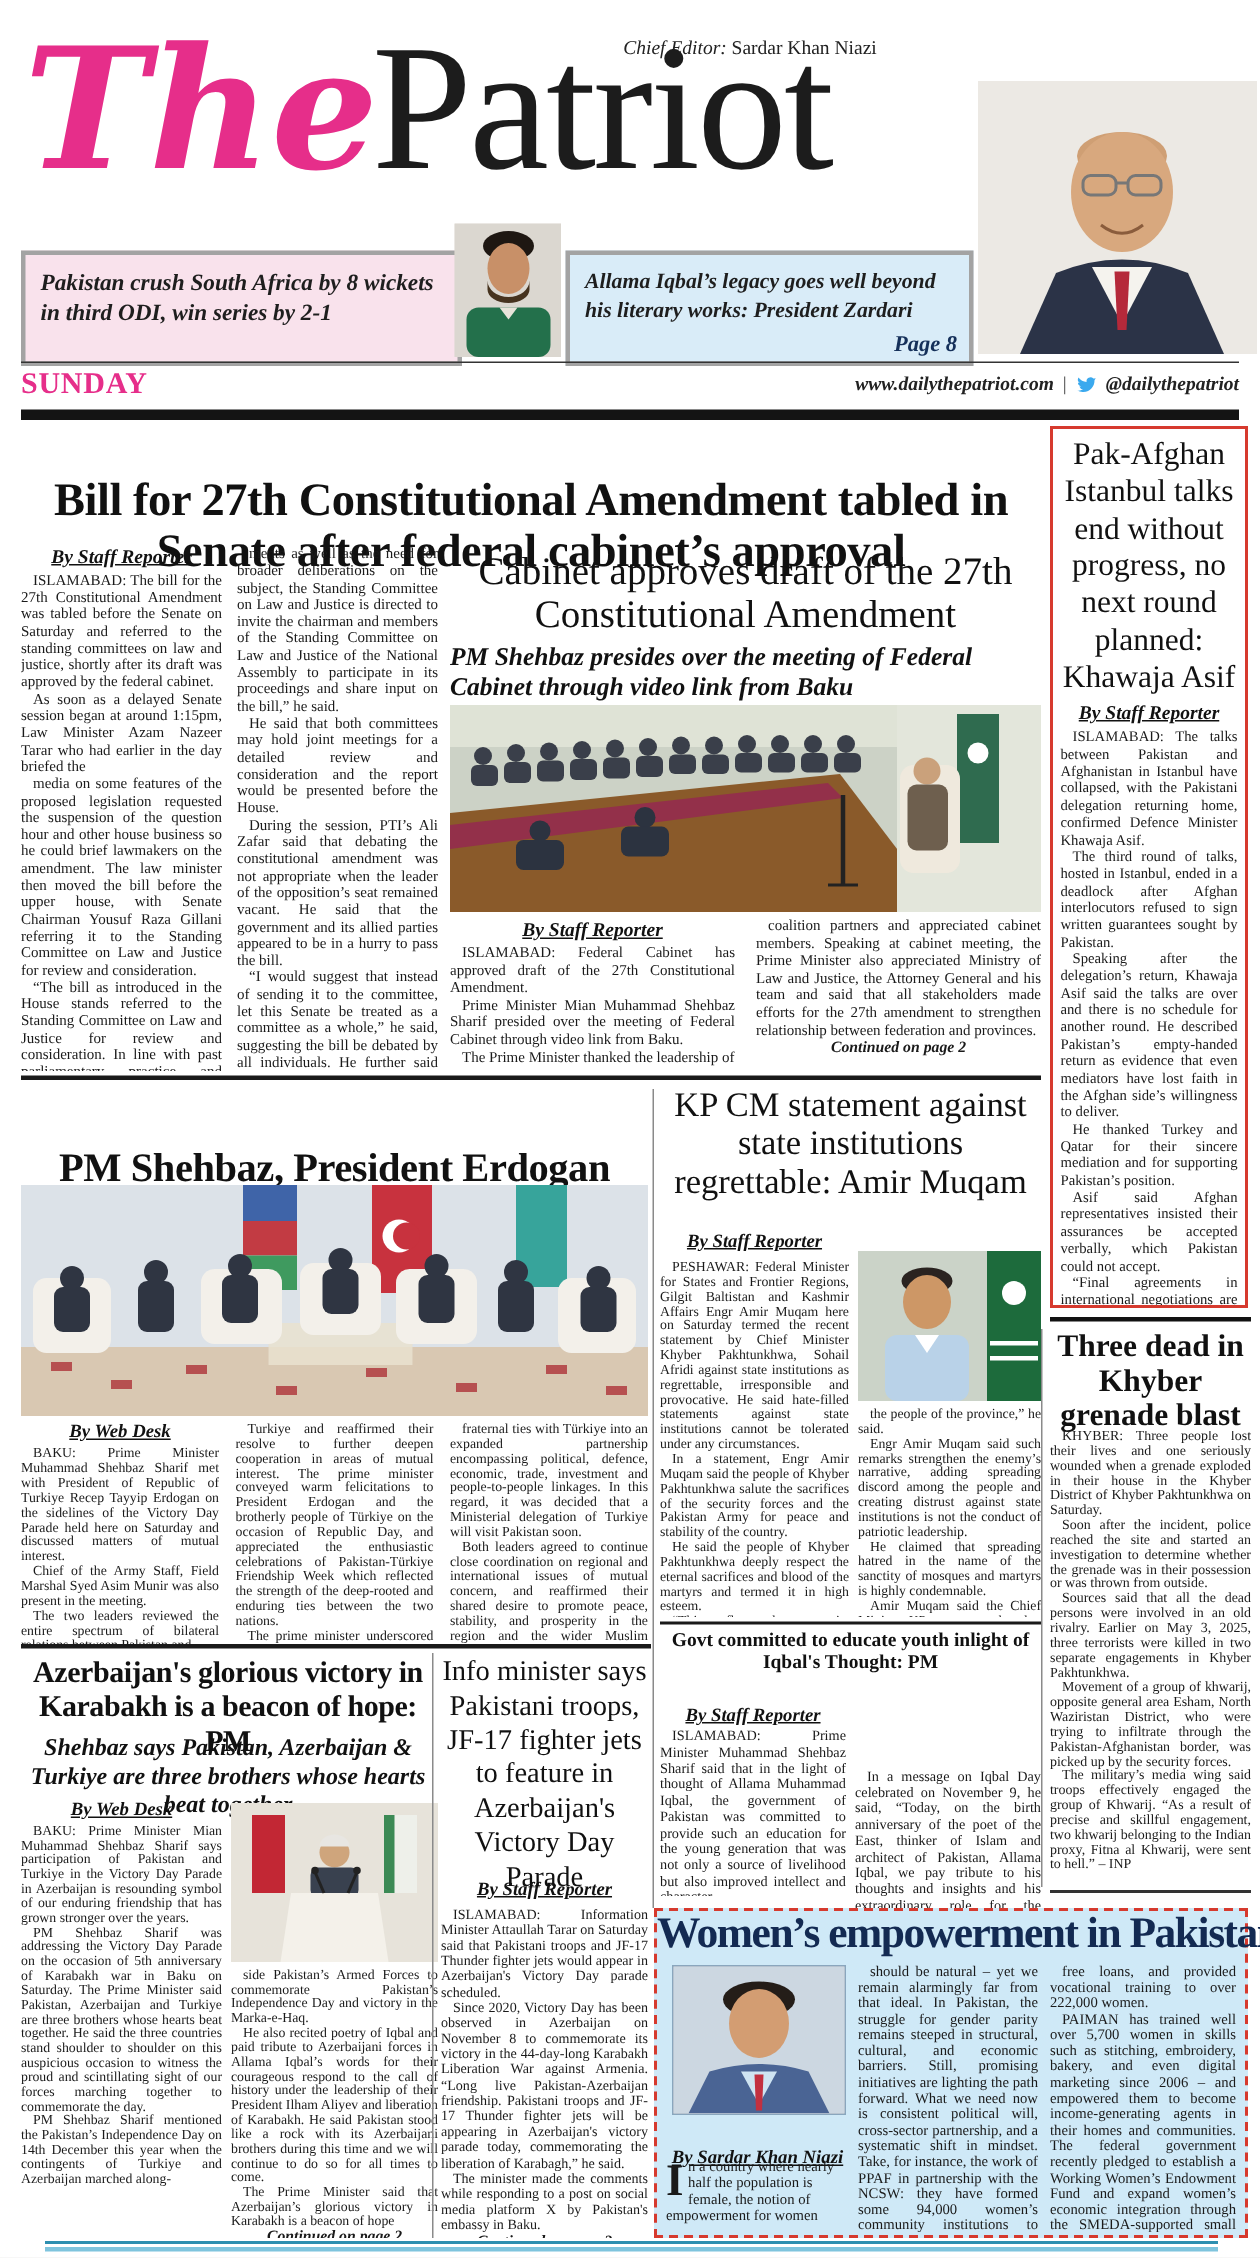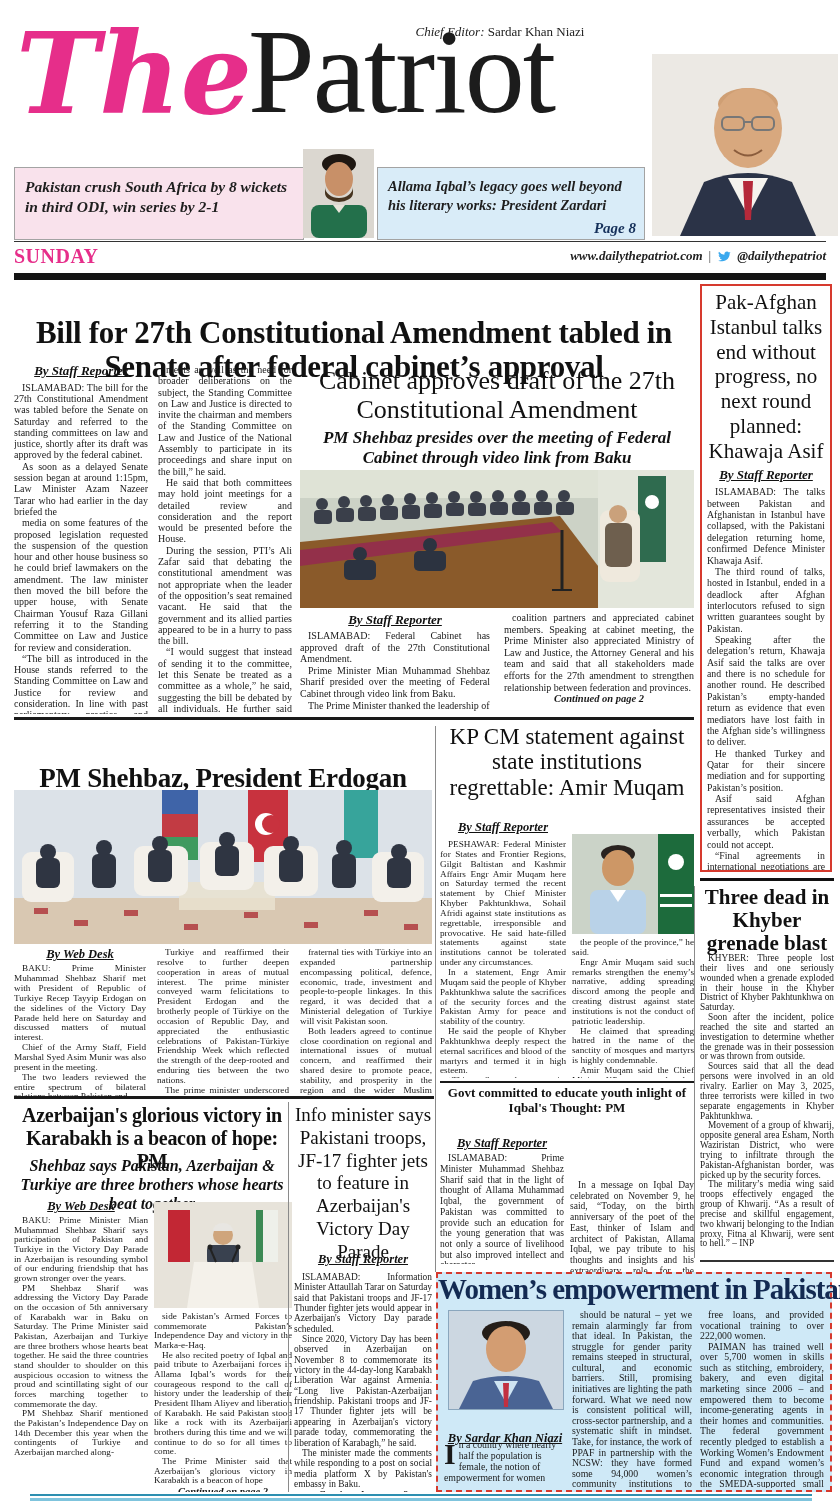--- a/index.html
+++ b/index.html
@@ -13,21 +13,21 @@
   #masthead-the { left:16px; top:2px; font-family:"DejaVu Serif",serif; font-style:italic;
                   font-size:112px; line-height:1.28; color:#e62e8a; font-weight:bold; }
   #masthead-patriot { left:248px; top:-6px; font-family:"Liberation Serif",serif;
                       font-size:120px; line-height:1.3; color:#1c1c1c; letter-spacing:-2px; }
   .photo { position:absolute; overflow:hidden; background:#ddd; }
   .photo svg { display:block; width:100%; height:100%; }
 
   #zardari-photo { left:652px; top:54px; width:186px; height:182px; background:#ece9e4; }
   #cricketer-photo { left:303px; top:149px; width:71px; height:89px; background:#dbd7d0; }
 
-  .teaser { position:absolute; border:1px solid #a3a3a3; }
+  .teaser { position:absolute; border:3px solid #a3a3a3; }
   #teaser-left  { left:14px;  top:167px; width:288px; height:71px; background:#f9e2ec; }
   #teaser-right { left:377px; top:167px; width:266px; height:71px; background:#d9ecf8; }
   .teaser-text { padding:9px 8px 0 10px; font-size:15.5px; font-weight:bold; font-style:italic;
                  line-height:1.3; color:#1e1e1e; }
   #teaser-right .teaser-text { font-size:14.5px; }
   #teaser-page8 { position:absolute; right:8px; bottom:2px; font-weight:bold; font-style:italic;
                   font-size:15px; color:#15305a; }
 
   #dateline { left:14px; top:241px; width:812px; height:28px; border-top:1.5px solid #333;
               display:flex; align-items:center; }
@@ -52,21 +52,21 @@
   .vdiv { position:absolute; width:1px; background:#8a8a8a; }
   .hrule { position:absolute; background:#1a1a1a; }
 
   
   #bill-headline { left:14px; top:284px; width:680px; font-size:31px; line-height:1.1; letter-spacing:-0.3px;margin-top:32px; }
   #bill-col1 { left:14px;  top:364px; width:134px; height:350px; font-size:10px; line-height:1.13; }
   #bill-col2 { left:158px; top:364px; width:134px; height:350px; font-size:10px; line-height:1.13; }
 
   #cab-subbig { left:300px; top:366px; width:394px; font-size:26px; line-height:1.12; }
   #cab-subitalic { left:300px; top:428px; width:394px; font-size:17px; font-weight:bold;
-                   font-style:italic; text-align:center; line-height:1.2; color:#111; position:absolute; }
+                   font-style:italic; text-align:left; line-height:1.2; color:#111; position:absolute; }
   #cabinet-photo { left:300px; top:470px; width:394px; height:138px; }
   #cab-col1 { left:300px; top:612px; width:190px; height:103px; font-size:10px; line-height:1.16; }
   #cab-col2 { left:504px; top:612px; width:190px; height:103px; font-size:10px; line-height:1.16; }
 
   #rule-mid { left:14px; top:717px; width:680px; height:2.5px; }
 
   
   #pak-box { left:700px; top:284px; width:132px; height:588px; border:2.5px solid #d63a2e;
              padding:4px 5px; box-sizing:border-box; overflow:hidden; }
   #pak-headline { position:static; font-weight:normal; font-size:21px; line-height:1.18; text-align:center; margin-bottom:4px; }

